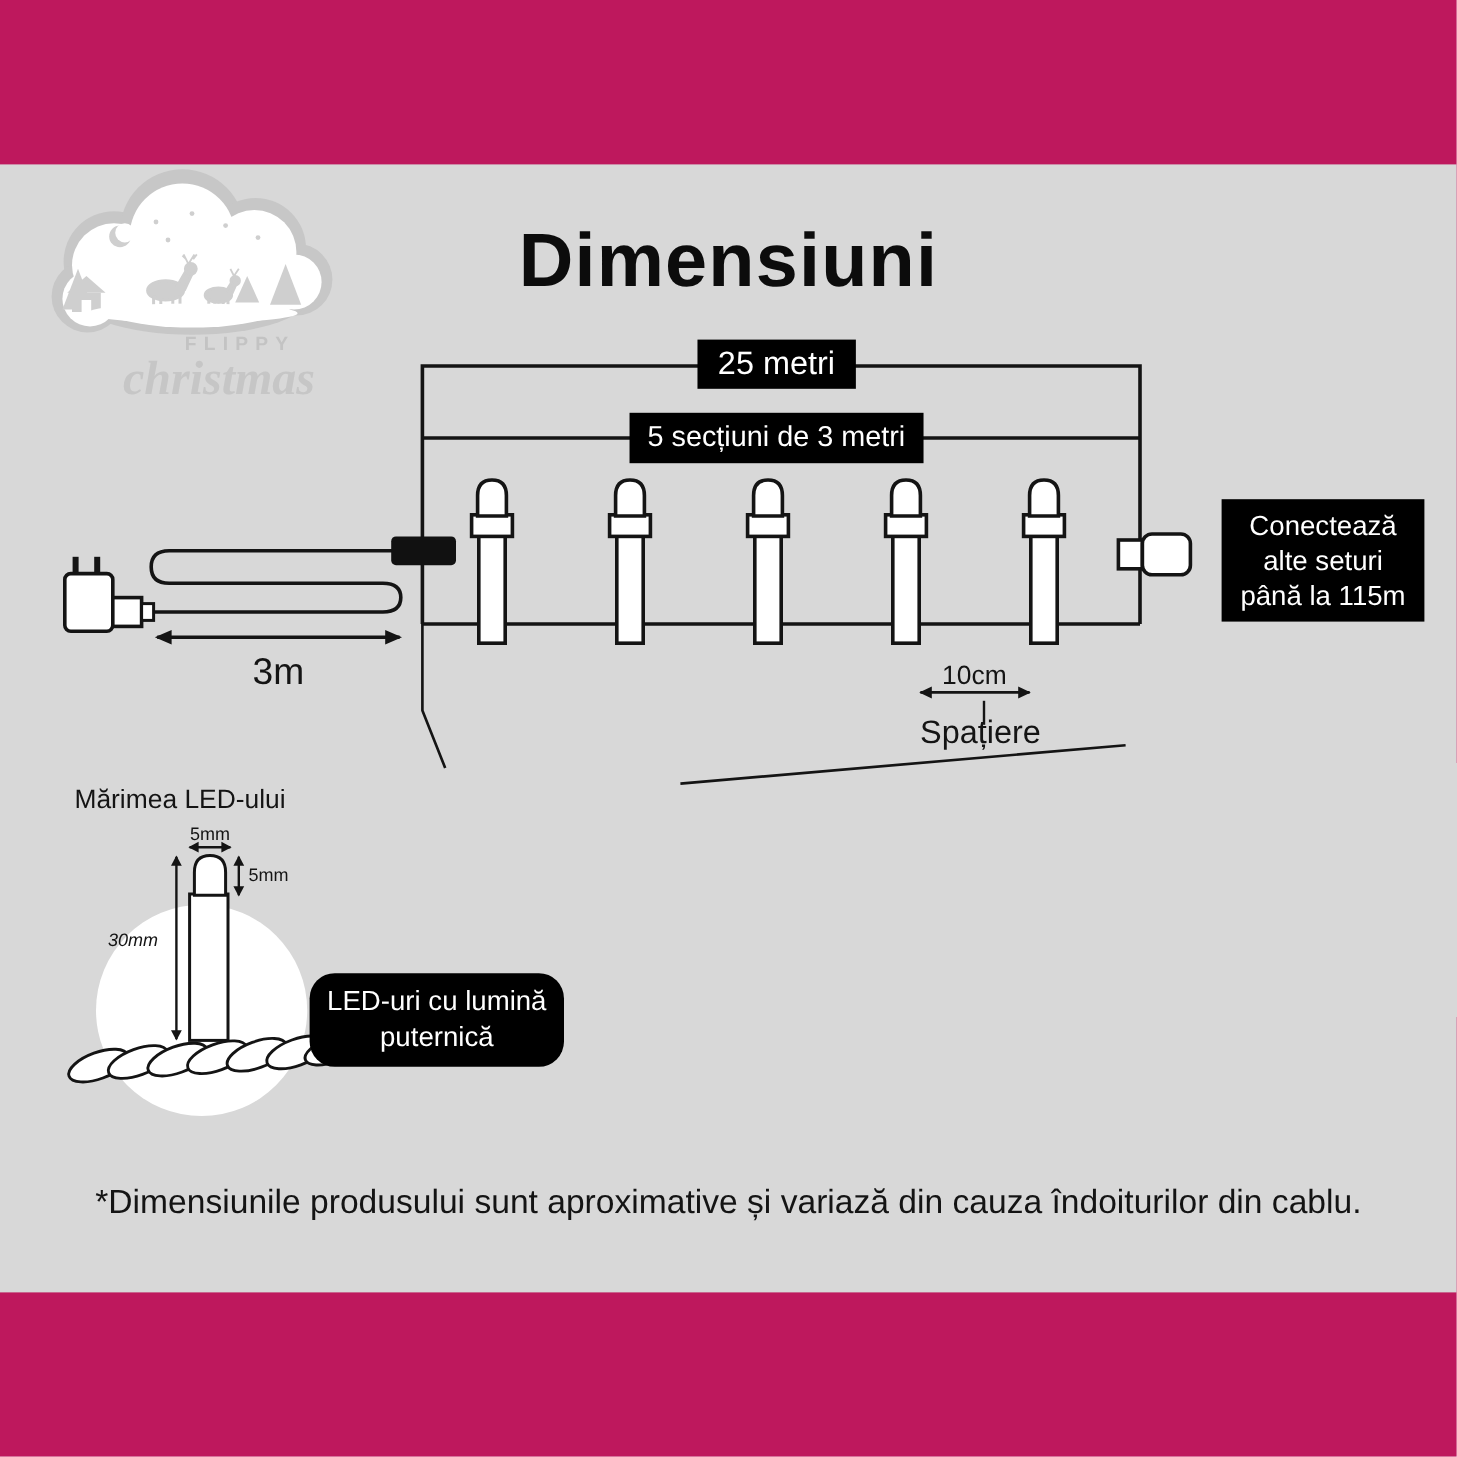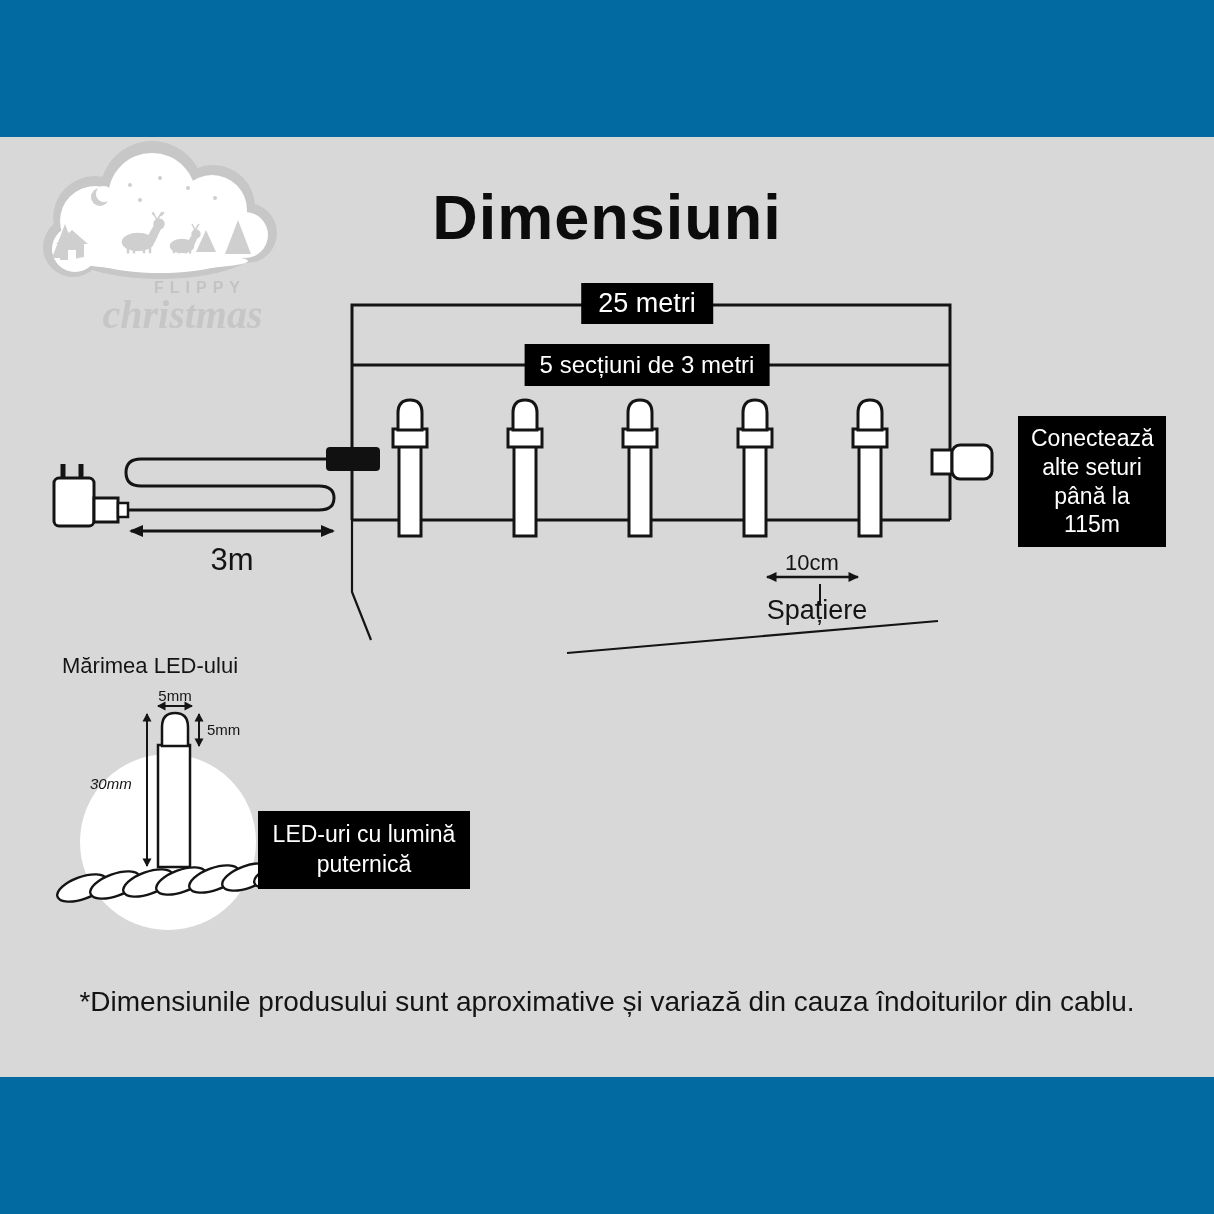--- a/index.html
+++ b/index.html
@@ -1,29 +1,29 @@
 <!DOCTYPE html>
 <html><head>
 <meta charset="utf-8">
 <style>
   * { margin:0; padding:0; box-sizing:border-box; }
   html,body { width:1214px; height:1214px; background:#fff; font-family:"Liberation Sans", sans-serif; }
-  .canvas { position:relative; width:1214px; height:1214px; background:#0369a1; overflow:hidden; }
+  .canvas { position:relative; width:1214px; height:1214px; background:#be185d; overflow:hidden; }
   .band { position:absolute; left:0; top:137px; width:1214px; height:940px; background:#d8d8d8; }
   svg.art { position:absolute; left:0; top:0; width:1214px; height:1214px; }
   .abs { position:absolute; color:#141414; white-space:nowrap; }
   .cx { transform:translateX(-50%); }
   .title { position:absolute; left:0; top:181px; width:100%; text-align:center;
            font-size:63px; font-weight:700; color:#0c0c0c; letter-spacing:1px; white-space:nowrap; }
   .blackbox { position:absolute; background:#000; color:#fff;text-align:center; }
   .bb-25m      { left:647px; top:283px; transform:translateX(-50%); font-size:27px; padding:5px 17px; white-space:nowrap; }
   .bb-sections { left:647px; top:344px; transform:translateX(-50%); font-size:24px; padding:7px 15px; white-space:nowrap; }
   .bb-ledcount { left:471px; top:637px; transform:translateX(-50%); font-size:23px; padding:6px 15px; white-space:nowrap; }
-  .bb-extend   { left:1018px; top:416px; width:148px; font-size:23px; padding:8px 13px; line-height:1.25; }
-  .bb-lednote  { left:258px;  top:811px; width:212px; font-size:23px; padding:9px 13px; line-height:1.3; }
+  .bb-extend   { left:1018px; top:416px; width:169px; font-size:23px; padding:8px 13px; line-height:1.25; }
+  .bb-lednote  { left:258px;  top:811px; width:212px; font-size:23px; padding:9px 13px; line-height:1.3;border-radius:21px; }
   .lbl-3m       { left:232px; top:542px; font-size:31px; }
   .lbl-10cm     { left:812px; top:550px; font-size:22px; }
   .lbl-spatiere { left:817px; top:595px; font-size:27px; }
   .lbl-marimea  { left:62px;  top:653px; font-size:22px; }
   .dim { font-size:15px; color:#141414; }
   .dim-wtop  { left:175px; top:687px; transform:translateX(-50%); }
   .dim-hbulb { left:207px; top:721px; }
   .dim-htot  { left:90px;  top:775px;font-style:italic; }
   .footnote { position:absolute; left:0; top:986px; width:100%; text-align:center;
               font-size:28px; color:#141414; white-space:nowrap; }

